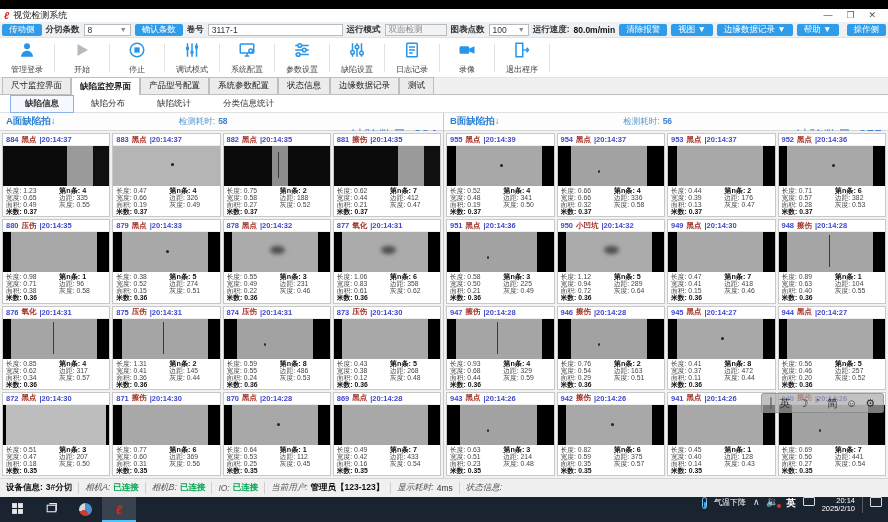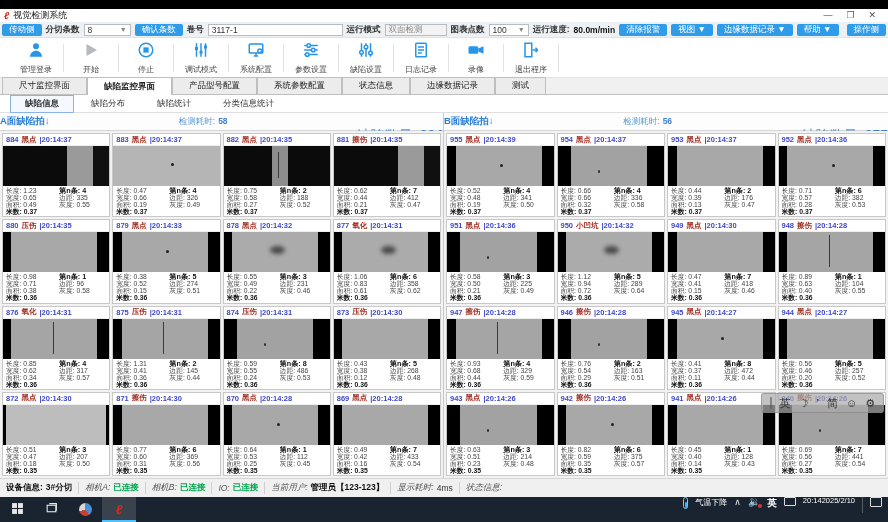--- a/index.html
+++ b/index.html
@@ -19,41 +19,41 @@
   .btn-blue{background:#2e9ce9;color:#fff;border:none;border-radius:2px;font-size:8.5px;padding:1px 7px;height:12px;line-height:9px;cursor:pointer;white-space:nowrap;}
   .tb-label{font-weight:bold;color:#333;white-space:nowrap;}
   .combo{background:#fff;border:1px solid #b7bcc2;height:12px;display:flex;align-items:center;gap:3px;padding:0 3px;font-size:8.5px;color:#333;white-space:nowrap;}
   .combo .caret{color:#888;font-size:7px;}
   .combo.disabled{background:#f3f3f3;color:#8a8a8a;gap:40px;}
   .roll-input{width:150px;height:12px;border:1px solid #b7bcc2;font-size:8.5px;padding:0 3px;color:#333;}
   .speed-value{font-weight:bold;color:#111;white-space:nowrap;}
   .tb-spacer{flex:1;}
 
   
-  .toolbar2{height:40px;background:#fff;border-bottom:1px solid #e3e3e3;display:flex;align-items:center;padding:0 9px;flex:0 0 auto;}
+  .toolbar2{height:40px;background:#fff;border-bottom:1px solid #e3e3e3;display:flex;align-items:center;padding:0 0;flex:0 0 auto;}
   .action-btn{display:flex;flex-direction:column;align-items:center;justify-content:center;gap:2px;width:54px;height:38px;background:none;border:none;cursor:pointer;}
   .action-btn svg{width:18px;height:18px;}
   .action-label{font-size:8px;color:#444;white-space:nowrap;}
   .vsep{width:1px;height:28px;background:#e2e2e2;}
 
   
   .maintabs{height:17px;background:#f0f0f0;display:flex;align-items:flex-end;padding:2px 2px 0 2px;border-bottom:1px solid #bfbfbf;flex:0 0 auto;}
-  .maintab{font-size:8.5px;color:#222;padding:2px 16px;border:1px solid #bfbfbf;border-bottom:none;background:#ececec;cursor:pointer;white-space:nowrap;}
+  .maintab{font-size:8.5px;color:#222;padding:2px 8px;border:1px solid #bfbfbf;border-bottom:none;background:#ececec;cursor:pointer;white-space:nowrap;}
   .maintab.active{background:#fff;font-weight:bold;position:relative;top:1px;padding-top:3px;}
 
   
   .subtabs{height:18px;background:#fff;display:flex;align-items:center;gap:2px;padding:0 10px;border-bottom:1px solid #e0e0e0;flex:0 0 auto;}
   .subtab{font-size:8.5px;color:#333;padding:2px 14px;border:1px solid transparent;background:none;cursor:pointer;white-space:nowrap;}
   .subtab.active{border:1px solid #8ab4e8;background:#f5f9ff;font-weight:bold;}
 
   
   .content{flex:1 1 auto;display:flex;min-height:0;}
   .panel{width:50%;display:flex;flex-direction:column;border-right:1px solid #c9c9c9;min-width:0;}
   .panel:last-child{border-right:none;}
-  .panel-header{height:18px;display:flex;align-items:center;padding:0 0;border-bottom:1px solid #d6d6d6;background:#fdfdfd;flex:0 0 auto;}
+  .panel-header{height:18px;display:flex;align-items:center;padding:0 6px;border-bottom:1px solid #d6d6d6;background:#fdfdfd;flex:0 0 auto;}
   .panel-title{color:#2a7fd4;font-weight:bold;font-size:9.5px;white-space:nowrap;}
   .panel-mid{margin-left:auto;margin-right:auto;color:#5b9bd5;font-size:8.5px;white-space:nowrap;}
   .panel-right{color:#5b9bd5;font-size:14px;white-space:nowrap;margin-top:28px;}
   .panel-mid b,.panel-right b{color:#3f7fd0;font-weight:bold;margin-left:3px;}
 
   .defect-grid{flex:1 1 auto;display:grid;grid-template-columns:repeat(4,1fr);grid-template-rows:repeat(4,1fr);gap:2px;padding:2px;min-height:0;background:#f2f2f2;}
   .card{background:#fff;border:1px solid #c8c8c8;display:flex;flex-direction:column;min-height:0;cursor:pointer;overflow:hidden;}
   .card-head{height:12px;flex:0 0 auto;display:flex;align-items:center;gap:3px;padding:0 3px;font-size:7.5px;font-weight:bold;border-bottom:1px solid #eee;white-space:nowrap;overflow:hidden;}
   .cid{color:#3f48cc;} .ctype{color:#a33327;} .ctime{color:#3f48cc;}
   .thumb{flex:1 1 auto;min-height:40px;position:relative;overflow:hidden;background:#0d0d0d;}
@@ -96,21 +96,21 @@
   .globe{width:13px;height:13px;border-radius:50%;background:conic-gradient(#4a90d2 0 40%,#c94034 40% 70%,#d8d8d8 70% 100%);}
   .tray{margin-left:auto;display:flex;align-items:flex-start;gap:7px;padding:0 6px;color:#fff;}
   .tray .txt{font-size:8px;color:#fff;white-space:nowrap;}
   .thermo{width:5px;height:12px;border:1px solid #79c7f0;border-radius:3px;position:relative;}
   .thermo::after{content:"";position:absolute;left:0.5px;bottom:0.5px;width:2.5px;height:6px;background:#3fa9f5;border-radius:2px;}
   .caret{font-size:9px;color:#e8e8e8;}
   .spk{position:relative;font-size:10px;color:#e8e8e8;line-height:10px;}
   .spk::after{content:"";position:absolute;right:-2px;bottom:-1px;width:4px;height:4px;border-radius:50%;background:#d33;}
   .ime-zh{font-size:9.5px;color:#fff;font-weight:bold;}
   .kbd{width:12px;height:9px;border:1px solid #dcdcdc;border-radius:1px;}
-  .clock{display:flex;flex-direction:row;align-items:flex-end;justify-content:center;line-height:8px;}
+  .clock{display:flex;flex-direction:column;align-items:flex-end;justify-content:center;line-height:8px;}
   .clock span{font-size:7.5px;color:#fff;}
   .notif{width:12px;height:10px;border:1px solid #dcdcdc;border-radius:1px;position:relative;}
   .tray-div{width:1px;height:16px;background:rgba(255,255,255,.25);}
 
   
   .ime-bar{position:absolute;right:4px;top:393px;height:20px;display:flex;align-items:center;gap:8px;background:rgba(170,170,170,.72);border:1px solid rgba(120,120,120,.5);border-radius:3px;padding:0 8px;z-index:50;}
   .ime-bar span{font-size:11px;color:#2b2b2b;cursor:pointer;line-height:12px;}
   .ime-handle{width:2px;height:12px;background:rgba(90,90,90,.6);border-radius:1px;}
 </style>
 </head>

